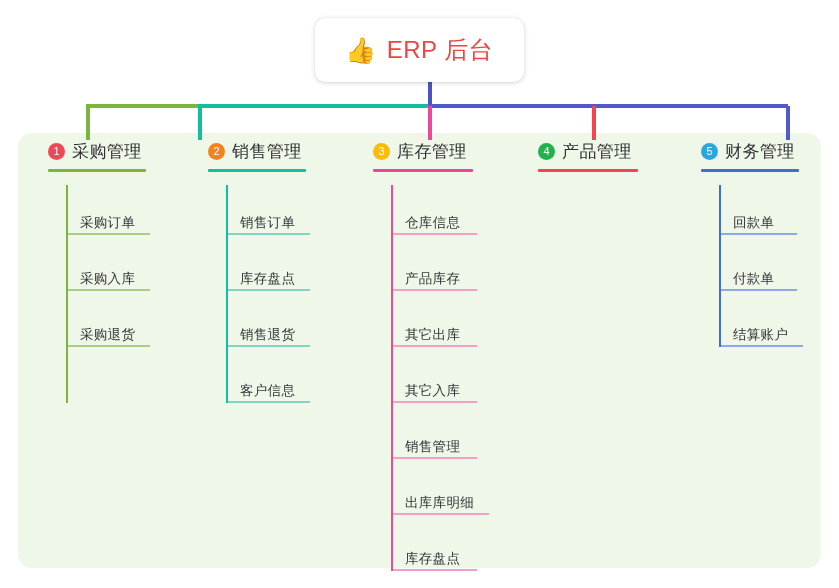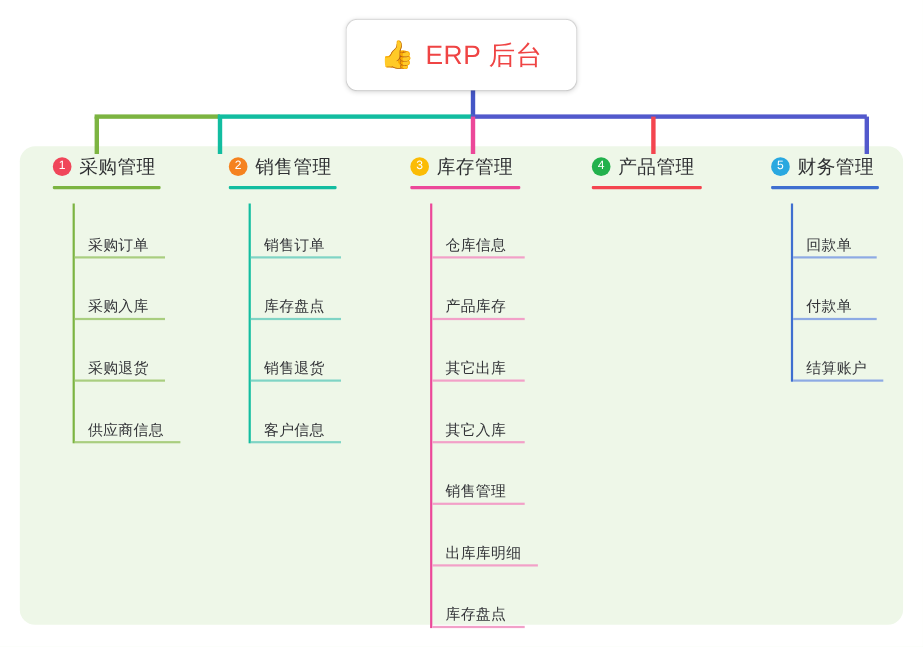--- a/index.html
+++ b/index.html
@@ -107,24 +107,20 @@
             <div class="sub-rule" style="width: 82px; background: rgb(169, 206, 127);"></div>
           </div>
           <div class="sub">
             <span class="sub-label">采购入库</span>
             <div class="sub-rule" style="width: 82px; background: rgb(169, 206, 127);"></div>
           </div>
           <div class="sub">
             <span class="sub-label">采购退货</span>
             <div class="sub-rule" style="width: 82px; background: rgb(169, 206, 127);"></div>
           </div>
-          <div class="sub">
-            <span class="sub-label">供应商信息</span>
-            <div class="sub-rule" style="width: 96px; background: rgb(169, 206, 127);"></div>
-          </div>
         </div>
       </div>
       <div class="col col-2">
         <div class="col-head">
           <span class="badge" style="background: rgb(245, 130, 31);">2</span>
           <span class="col-title">销售管理</span>
         </div>
         <div class="head-rule" style="width: 98px; background: rgb(18, 189, 160);"></div>
         <div class="sub-wrap">
           <div class="stem" style="background: rgb(18, 189, 160); height: 218px;"></div>

